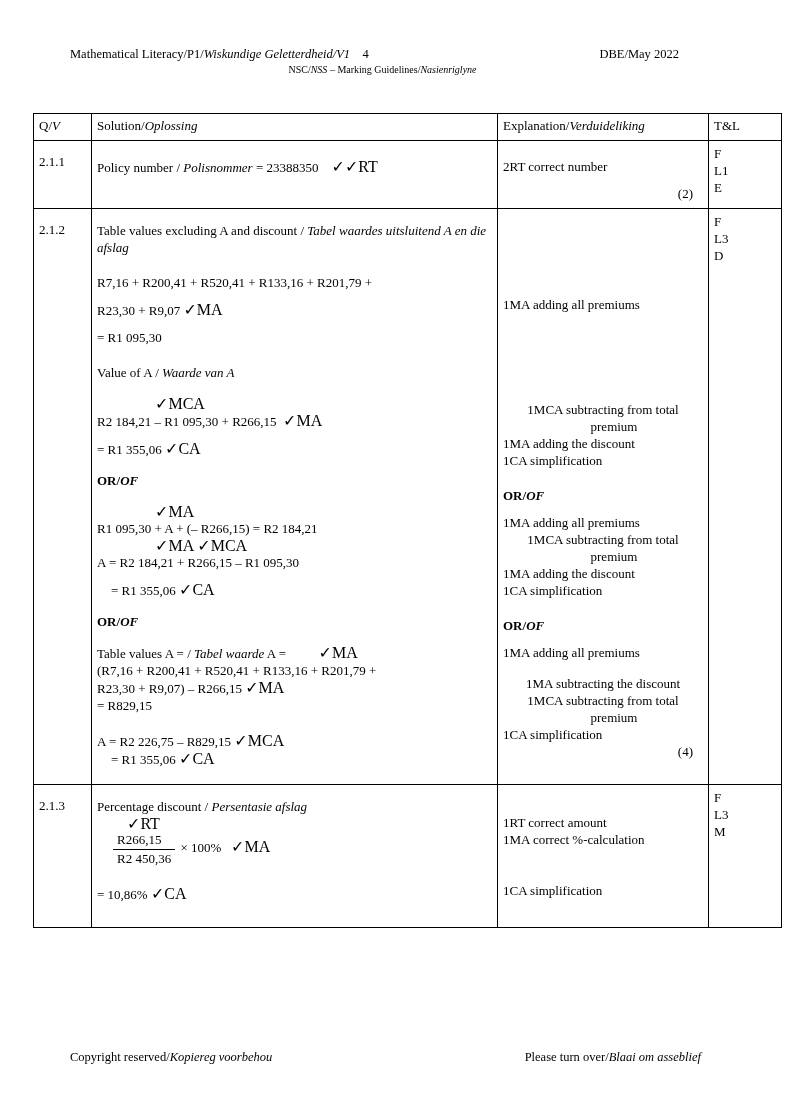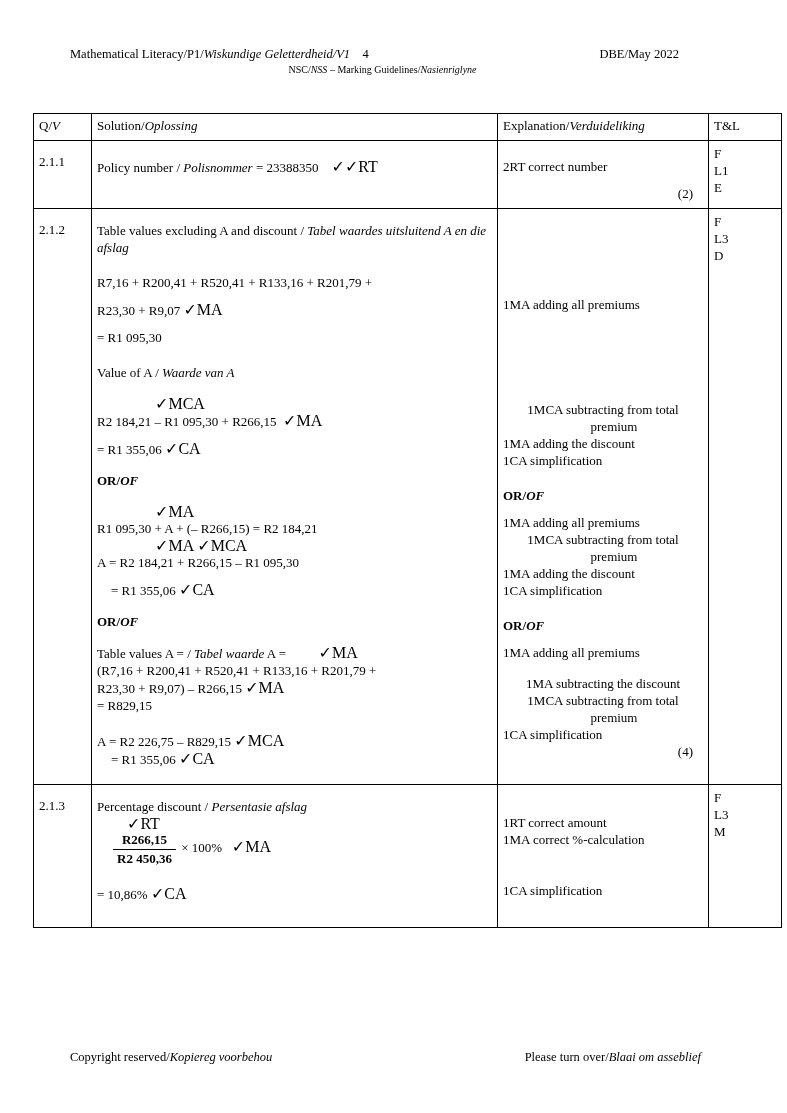--- a/index.html
+++ b/index.html
@@ -111,23 +111,22 @@
   }
   .exp-cell { font-size: 13px; line-height: 18px; }
   .hang {
     padding-left: 22px;
     text-indent: -22px;
     text-align: center;
   }
   .frac {
     display: inline-block;
     vertical-align: middle;
-    text-align: center;
+    text-align: left;
     margin: 0 2px;
-    font-weight: bold;
   }
   .frac .num {
     display: block;
     border-bottom: 1px solid #000;
     padding: 0 4px 1px 4px;
     line-height: 16px;
   }
   .frac .den {
     display: block;
     padding: 1px 4px 0 4px;

